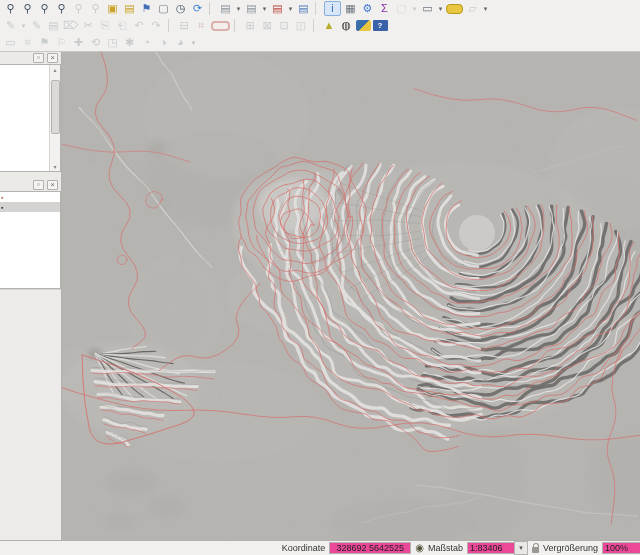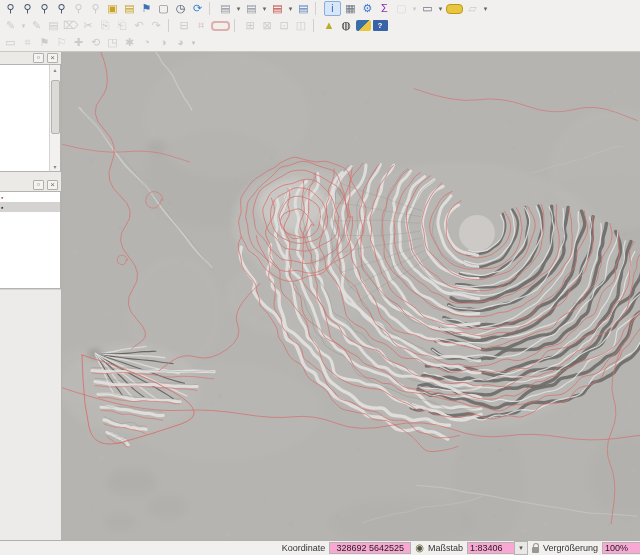--- a/index.html
+++ b/index.html
@@ -43,21 +43,21 @@
 
   
   .mapwrap{width:578px;height:488px;position:relative;overflow:hidden}
   svg{display:block}
 
   
   .status{height:14px;border-top:1px solid #b2b0ad;background:#f1f0ee;display:flex;align-items:center;
           justify-content:flex-end;gap:4px;font-size:9px;color:#333;padding-right:0;overflow:hidden}
   .status label{color:#333}
   .status input{height:10px;font-size:9px;font-family:"Liberation Sans",sans-serif;border:1px solid #b5b3b0;
-                background:#f9a8d4;padding:0 2px;color:#222}
+                background:#ec4899;padding:0 2px;color:#222}
   .coord{width:76px;text-align:center}
   .scale{width:42px;text-align:left}
   .mag{width:40px;margin-right:-8px;text-align:left}
   .combo-btn{width:12px;height:12px;border:1px solid #b5b3b0;background:#e9e8e6;font-size:7px;color:#555;
              display:flex;align-items:center;justify-content:center;margin-left:-1px}
   .sicon{font-size:10px;line-height:1}
   .lockico{width:7px;height:6px;background:#9a9893;border-radius:1px;position:relative;margin-top:3px}
   .lockico::before{content:"";position:absolute;top:-4px;left:1px;width:4px;height:4px;
                    border:1px solid #9a9893;border-bottom:none;border-radius:3px 3px 0 0}
 </style>

